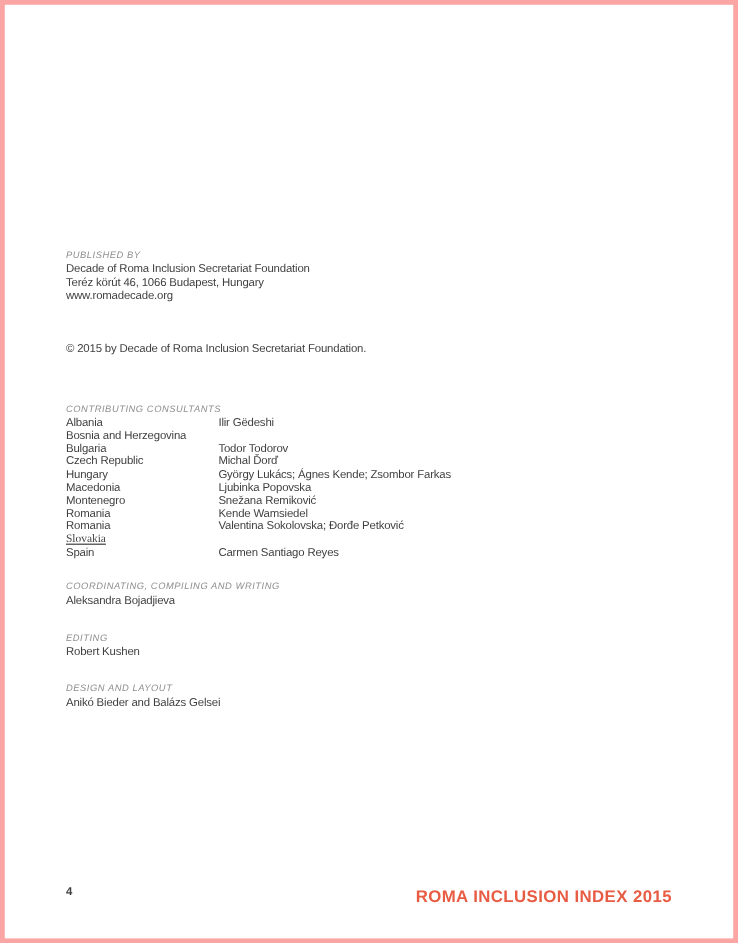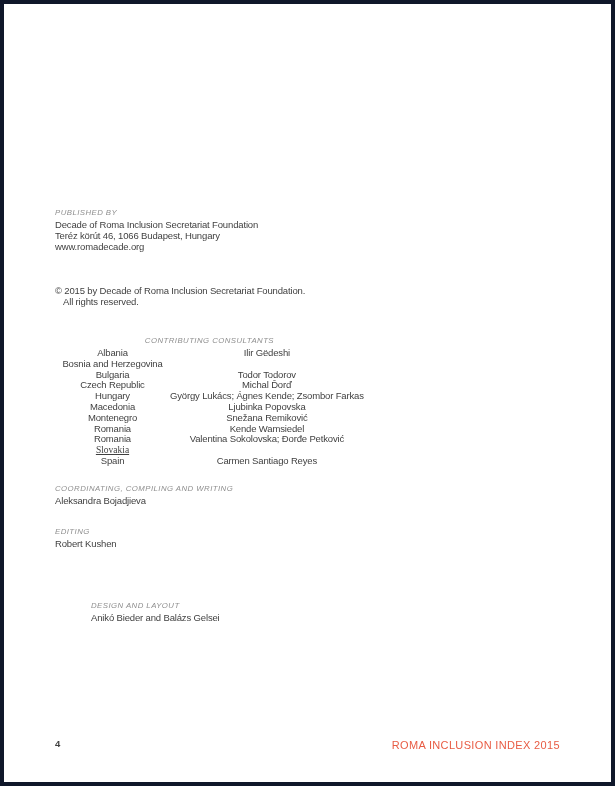--- a/index.html
+++ b/index.html
@@ -5,21 +5,21 @@
   html, body {
     margin: 0;
     padding: 0;
     background: #ffffff;
   }
   .page {
     position: relative;
     width: 615px;
     height: 786px;
     box-sizing: border-box;
-    border: 4px solid #0f172a;
+    border: 4px solid #fca5a5;
     background: #ffffff;
     font-family: "Liberation Sans", sans-serif;
     color: #3f3f3f;
     overflow: hidden;
   }
   .block {
     position: absolute;
     left: 51px; 
   }
   .section-label {
@@ -36,20 +36,21 @@
     line-height: 11px;
     white-space: nowrap;
   }
   .indent {
     padding-left: 8px;
   }
   .consultant-row {
     display: grid;
     grid-template-columns: 115px auto;
     line-height: 10.8px;
+    gap: 12px;
   }
   .consultant-row > span {
     font-size: 9.5px;
     letter-spacing: -0.15px;
     white-space: nowrap;
   }
   .consultant-row.serif > span {
     font-family: "Liberation Serif", serif;
     letter-spacing: 0;
     text-decoration: underline;
@@ -59,45 +60,44 @@
     left: 51px;
     top: 734px;
     font-size: 9.5px;
     font-weight: bold;
     color: #3f3f3f;
   }
   .footer-right {
     position: absolute;
     right: 51px;
     top: 735px;
-    font-size: 11px;
-    font-weight: normal;
+    font-size: 14px;
+    font-weight: bold;
     letter-spacing: 0.35px;
     color: #e85c44;
     white-space: nowrap;
   }
 </style>
 </head>
 <body>
 
 <div class="page">
 
   <section class="block" style="top: 203px;">
     <div class="section-label">PUBLISHED BY</div>
     <div class="text-line">Decade of Roma Inclusion Secretariat Foundation</div>
     <div class="text-line">Teréz körút 46, 1066 Budapest, Hungary</div>
     <div class="text-line">www.romadecade.org</div>
   </section>
 
   <section class="block" style="top: 281px;">
     <div class="text-line">© 2015 by Decade of Roma Inclusion Secretariat Foundation.</div>
-    <div class="text-line indent">All rights reserved.</div>
   </section>
 
-  <section class="block" style="top: 331px; text-align: center;">
+  <section class="block" style="top: 331px;">
     <div class="section-label" style="margin-bottom: 1px;">CONTRIBUTING CONSULTANTS</div>
 
     <div class="consultant-row">
       <span>Albania</span>
       <span>Ilir Gëdeshi</span>
     </div>
     <div class="consultant-row">
       <span>Bosnia and Herzegovina</span>
     </div>
     <div class="consultant-row">
@@ -140,21 +140,21 @@
   <section class="block" style="top: 479px;">
     <div class="section-label">COORDINATING, COMPILING AND WRITING</div>
     <div class="text-line">Aleksandra Bojadjieva</div>
   </section>
 
   <section class="block" style="top: 522px;">
     <div class="section-label">EDITING</div>
     <div class="text-line">Robert Kushen</div>
   </section>
 
-  <section class="block" style="top: 596px; margin-left: 36px;">
+  <section class="block" style="top: 564px;">
     <div class="section-label">DESIGN AND LAYOUT</div>
     <div class="text-line">Anikó Bieder and Balázs Gelsei</div>
   </section>
 
   <div class="footer-page-num">4</div>
   <div class="footer-right">ROMA INCLUSION INDEX 2015</div>
 
 </div>
 
 </body></html>

